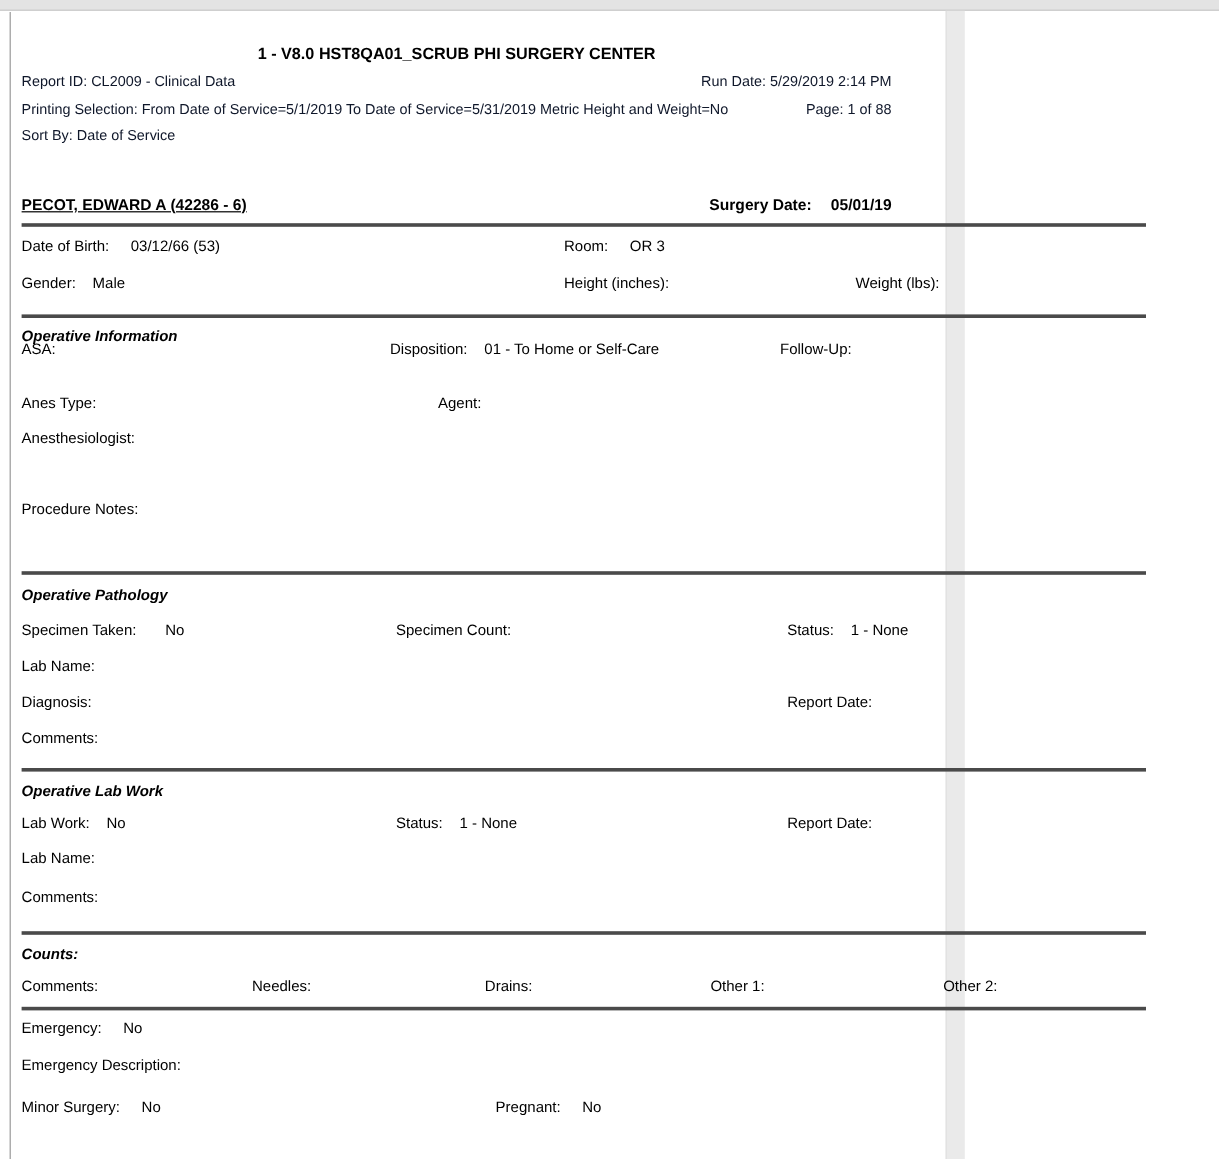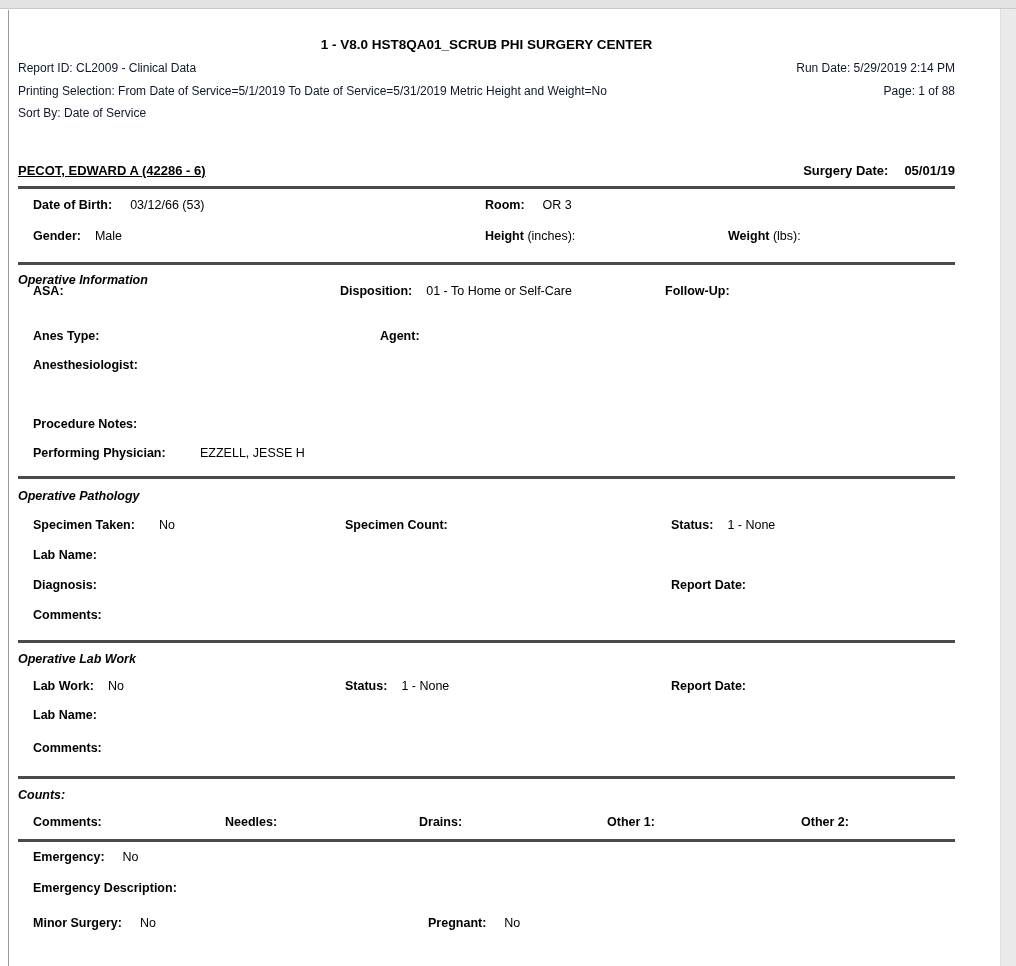--- a/index.html
+++ b/index.html
@@ -3,42 +3,42 @@
 <meta charset="utf-8">
 <style>
   html, body {
     margin: 0; padding: 0;
     width: 1016px; height: 966px;
     background: #ffffff;
     font-family: "Liberation Sans", "DejaVu Sans", sans-serif;
     color: #000;
     overflow: hidden;
   }
-  .viewer { position: relative; width: 1016px; height: 966px; background: #fff; }
+  .viewer { position: relative; width: 804px; height: 966px; background: #fff; }
   .top-edge {
     position: absolute; top: 0; left: 0; width: 1016px; height: 8px;
     background: #e3e3e3; border-bottom: 1px solid #c9c9c9;
   }
   .right-margin {
     position: absolute; top: 9px; right: 0; width: 15px; height: 957px;
     background: #eaeaea; border-left: 1px solid #e0e0e0;
   }
   .page-left-border {
     position: absolute; top: 10px; left: 8px; width: 1px; height: 956px;
     background: #9a9a9a;
   }
   .row {
     position: absolute; left: 18px; right: 61px; height: 17px;
     font-size: 12.5px; line-height: 17px; white-space: nowrap;
   }
   .rule {
     position: absolute; left: 18px; width: 937px; height: 3px;
     background: #4a4a4a;
   }
-  .b { font-weight: bold; margin-left: 15px; }
+  .b { font-weight: normal; }
   .title-row { text-align: center; font-weight: bold; font-size: 13.5px; }
   .meta { color: #0f172a; font-size: 12px; }
   .right-text { position: absolute; right: 0; top: 0; }
   .sec-title { font-weight: bold; font-style: italic; }
   .field { position: absolute; top: 0; white-space: nowrap; }
   .val { margin-left: 16px; }
   .gap-sm { margin-left: 14px; }
   .gap-md { margin-left: 18px; }
   .gap-lg { margin-left: 24px; }
   .patient-row { font-size: 13px; font-weight: bold; text-decoration: underline; }
@@ -117,24 +117,20 @@
     <span class="field" style="left:347px">
       <span class="b">Agent:</span><span class="gap-sm"></span>
     </span>
   </div>
   <div class="row" style="top:357px">
     <span class="b">Anesthesiologist:</span><span class="gap-sm"></span>
   </div>
   <div class="row" style="top:416px">
     <span class="b">Procedure Notes:</span><span class="gap-sm"></span>
   </div>
-  <div class="row" style="top:445px">
-    <span class="b">Performing Physician:</span>
-    <span class="field" style="left:182px">EZZELL, JESSE H</span>
-  </div>
   <div class="rule" style="top:476px"></div>
 
   <div class="row sec-title" style="top:488px">Operative Pathology</div>
   <div class="row" style="top:517px">
     <span class="field" style="left:0">
       <span class="b">Specimen Taken:</span><span class="gap-lg">No</span>
     </span>
     <span class="field" style="left:312px">
       <span class="b">Specimen Count:</span><span class="gap-sm"></span>
     </span>

